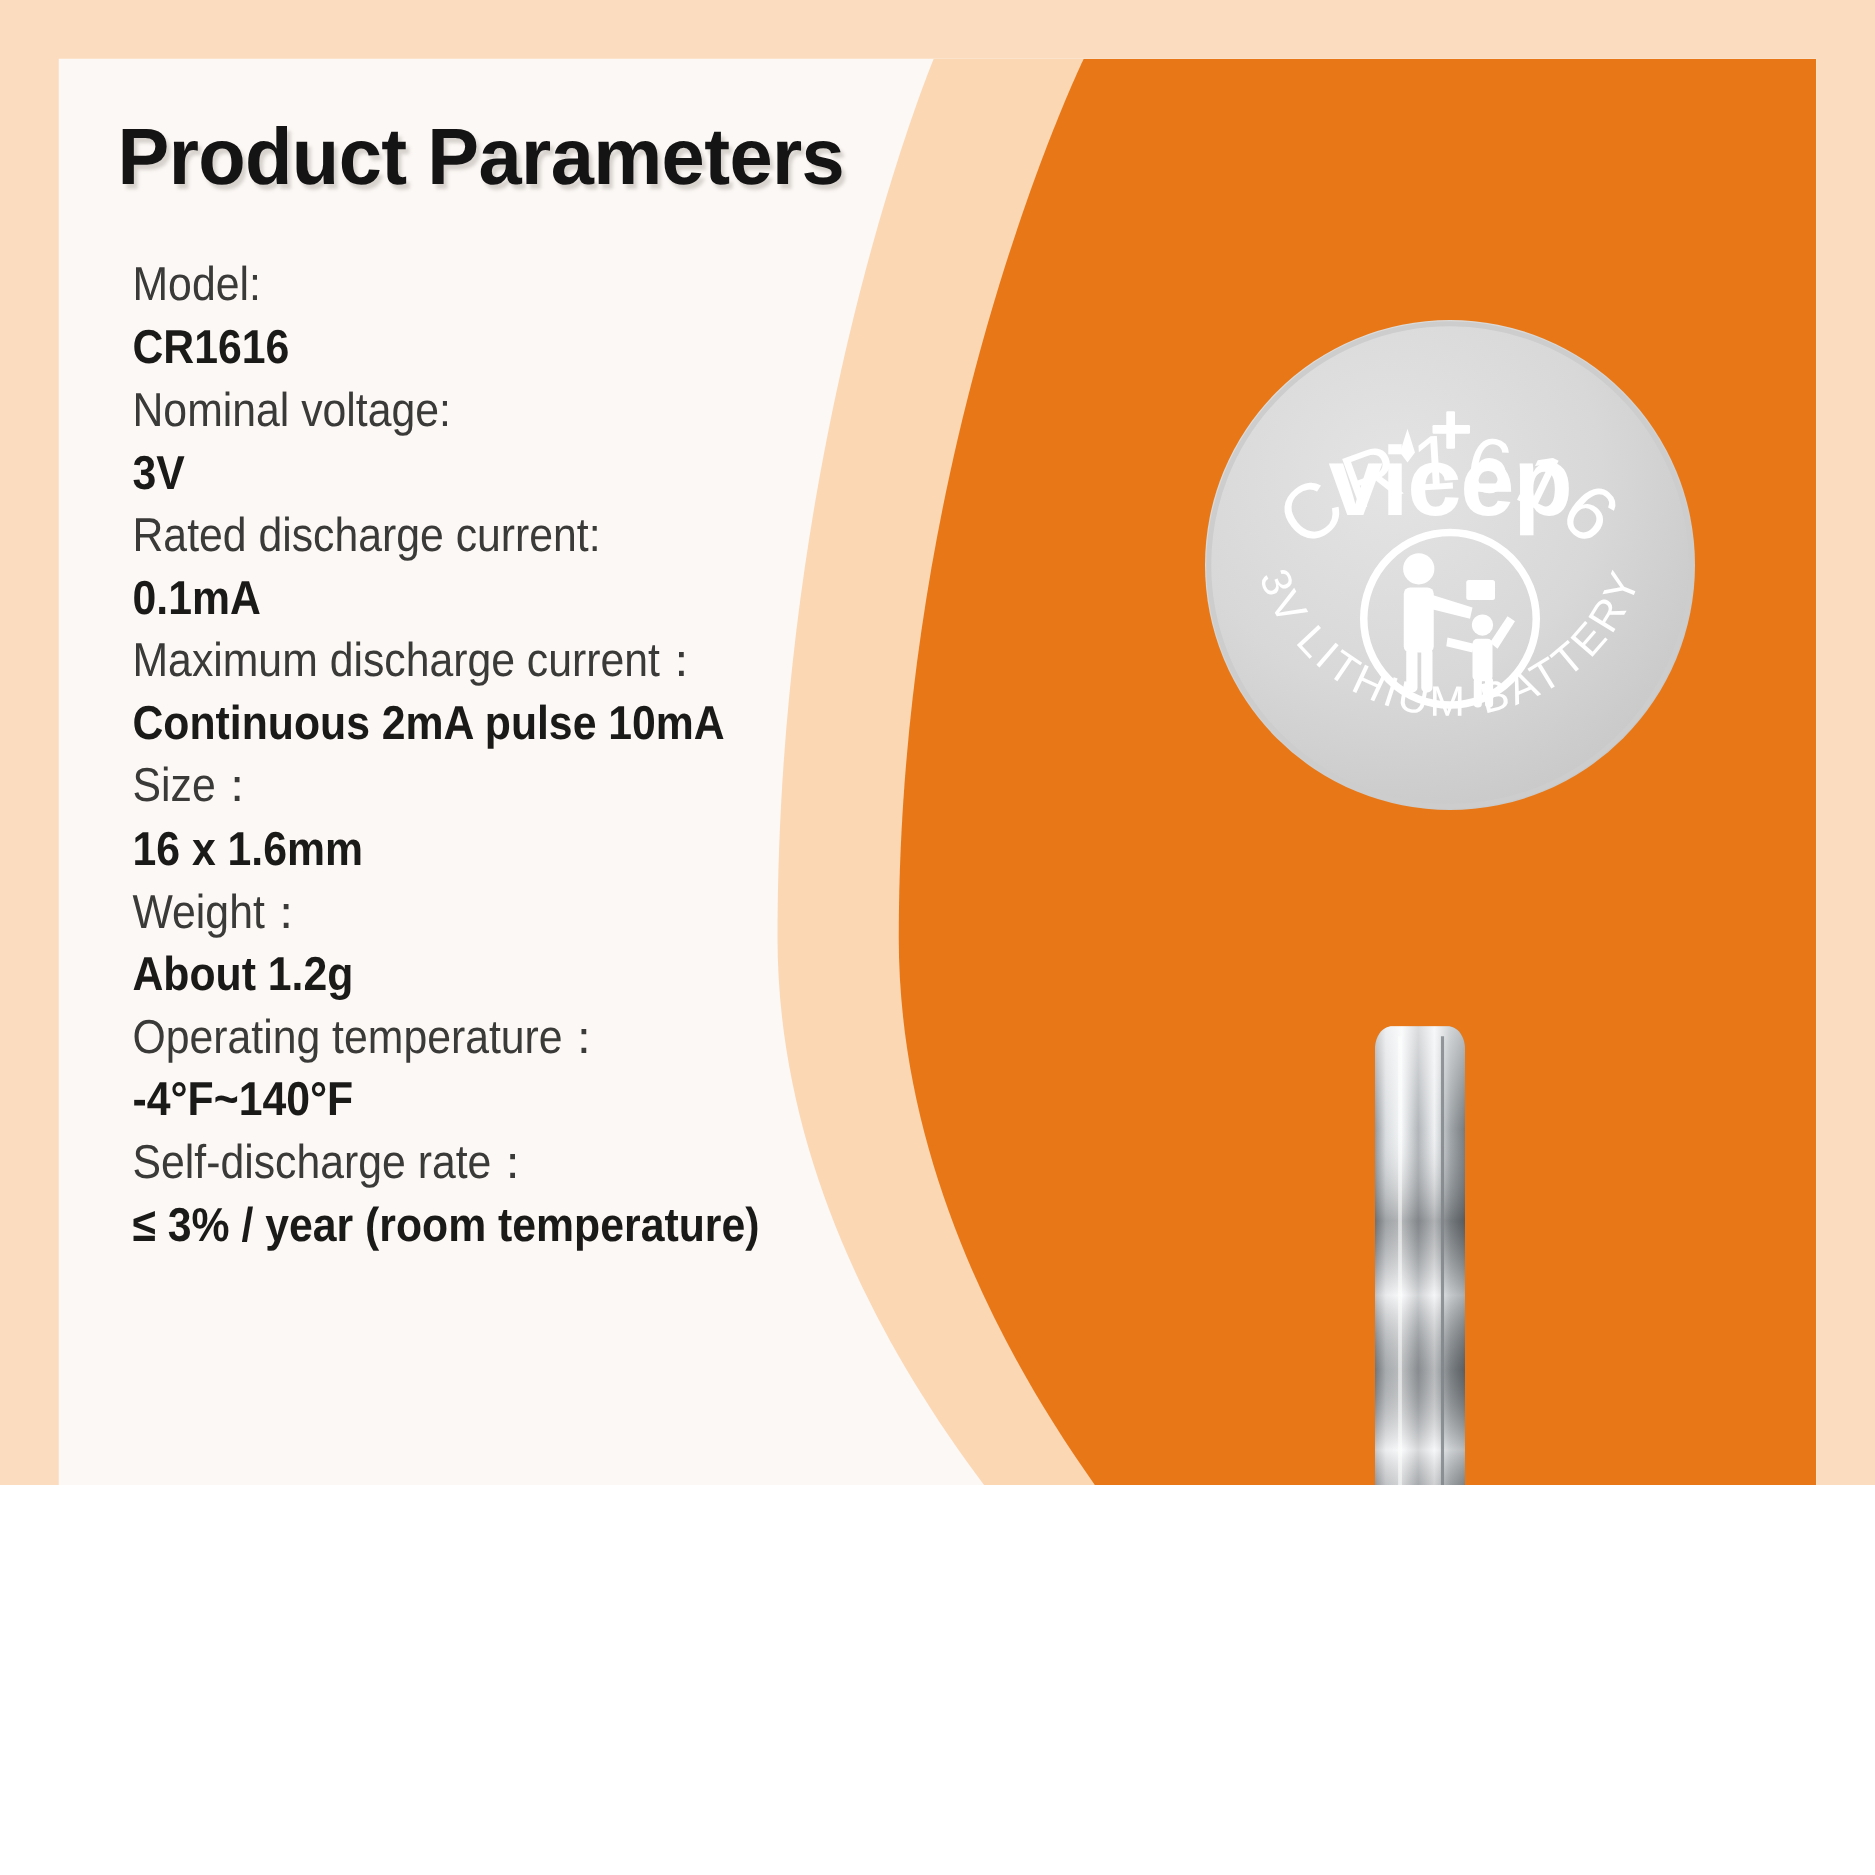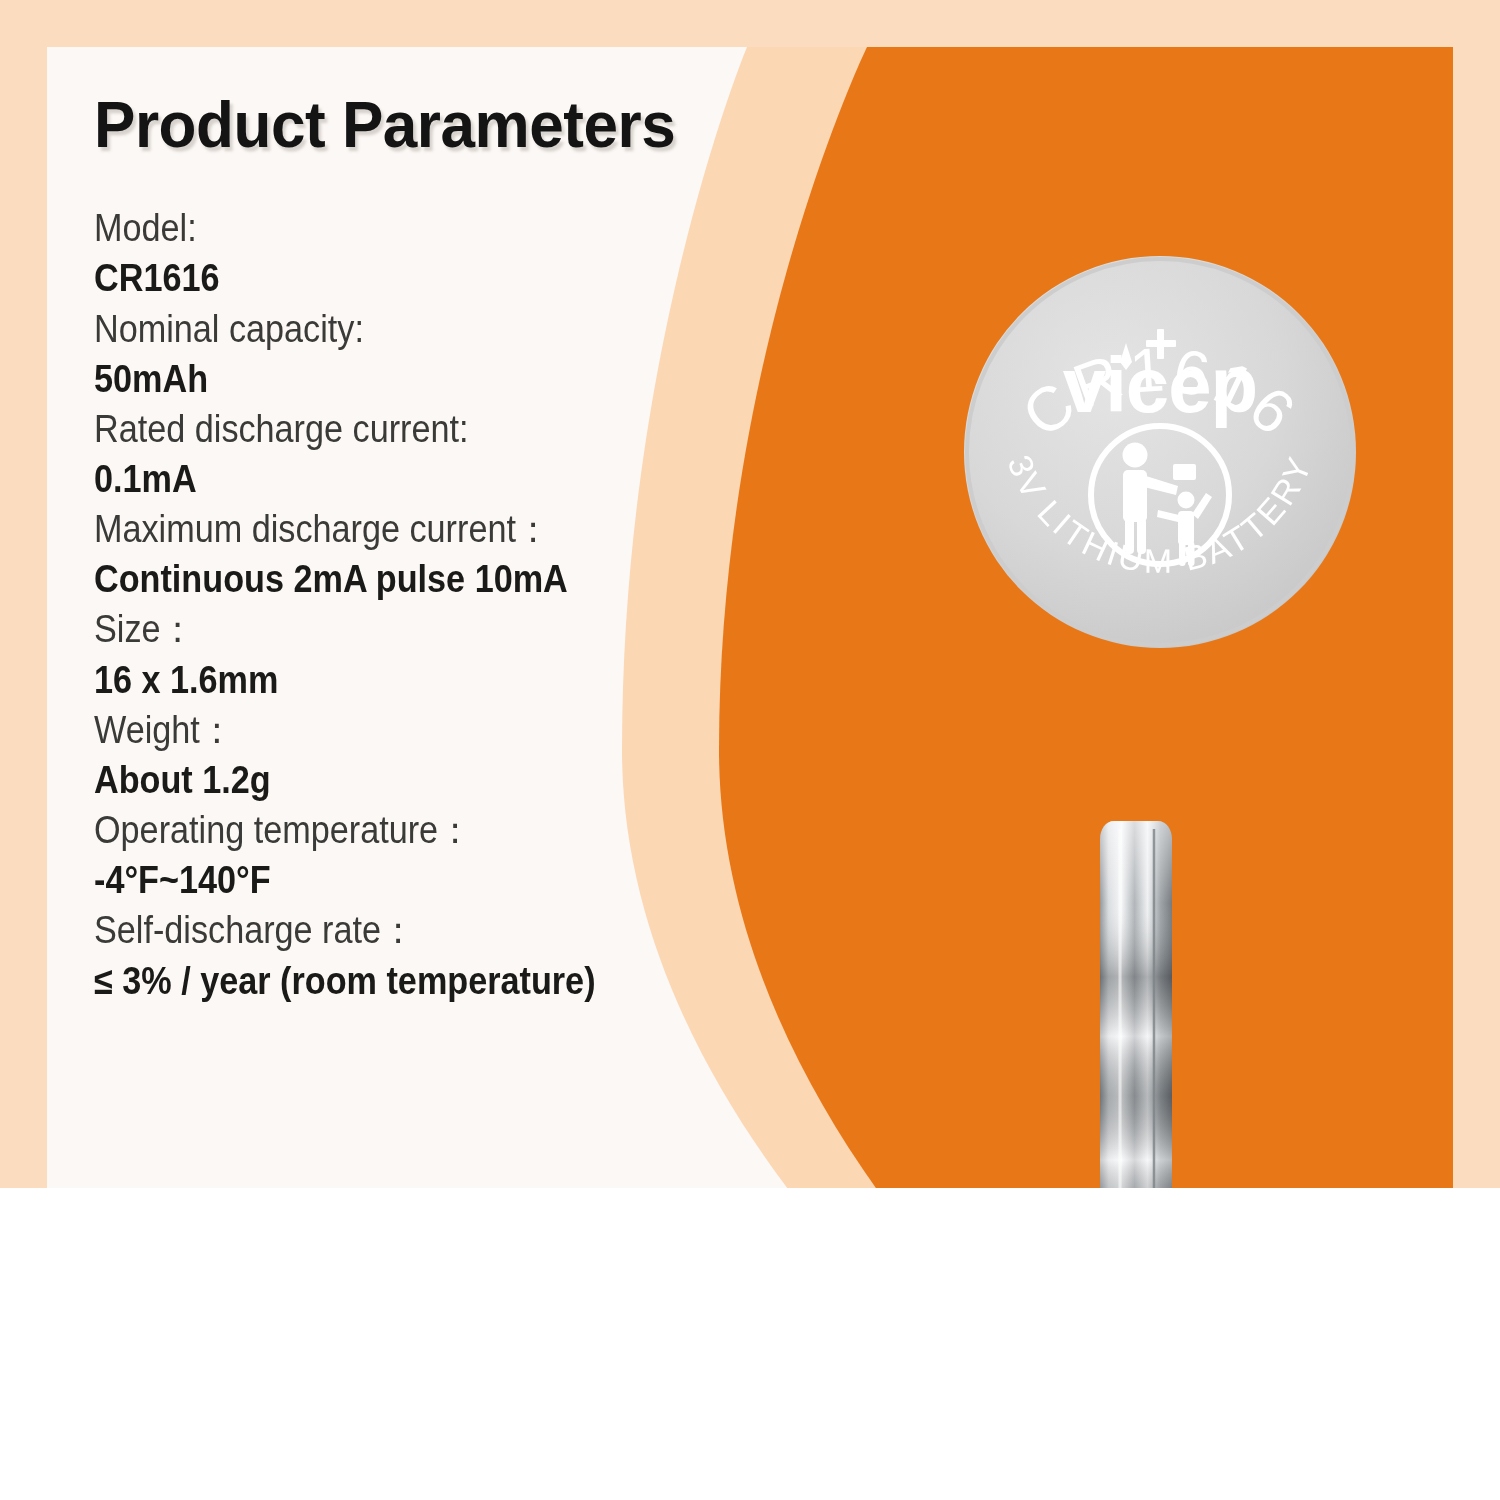--- a/index.html
+++ b/index.html
@@ -60,21 +60,21 @@
     line-height: 1.05;
     letter-spacing: -0.5px;
     color: #141414;
     text-shadow: 3px 4px 3px rgba(120,110,100,0.28);
     margin: 0 0 44px 0;
     transform: scaleX(0.97);
     transform-origin: left center;
   }
 
   .spec-list {
-    margin: 0;
+    margin: 12px;
     padding: 0;
     list-style: none;
   }
   .spec-row { margin: 0; }
 
   .spec-label {
     display: block;
     font-family: "Liberation Sans", sans-serif;
     font-weight: 300;
     font-size: 38px;
@@ -155,22 +155,22 @@
 
     <div id="spec-col">
       <h1 id="title">Product Parameters</h1>
 
       <ul class="spec-list">
         <li class="spec-row">
           <span class="spec-label">Model:</span>
           <span class="spec-value">CR1616</span>
         </li>
         <li class="spec-row">
-          <span class="spec-label">Nominal capacity:</span>
-          <span class="spec-value">50mAh</span>
+          <span class="spec-label">Nominal voltage:</span>
+          <span class="spec-value">3V</span>
         </li>
         <li class="spec-row">
           <span class="spec-label">Rated discharge current:</span>
           <span class="spec-value">0.1mA</span>
         </li>
         <li class="spec-row">
           <span class="spec-label">Maximum discharge current：</span>
           <span class="spec-value">Continuous 2mA pulse 10mA</span>
         </li>
         <li class="spec-row">

